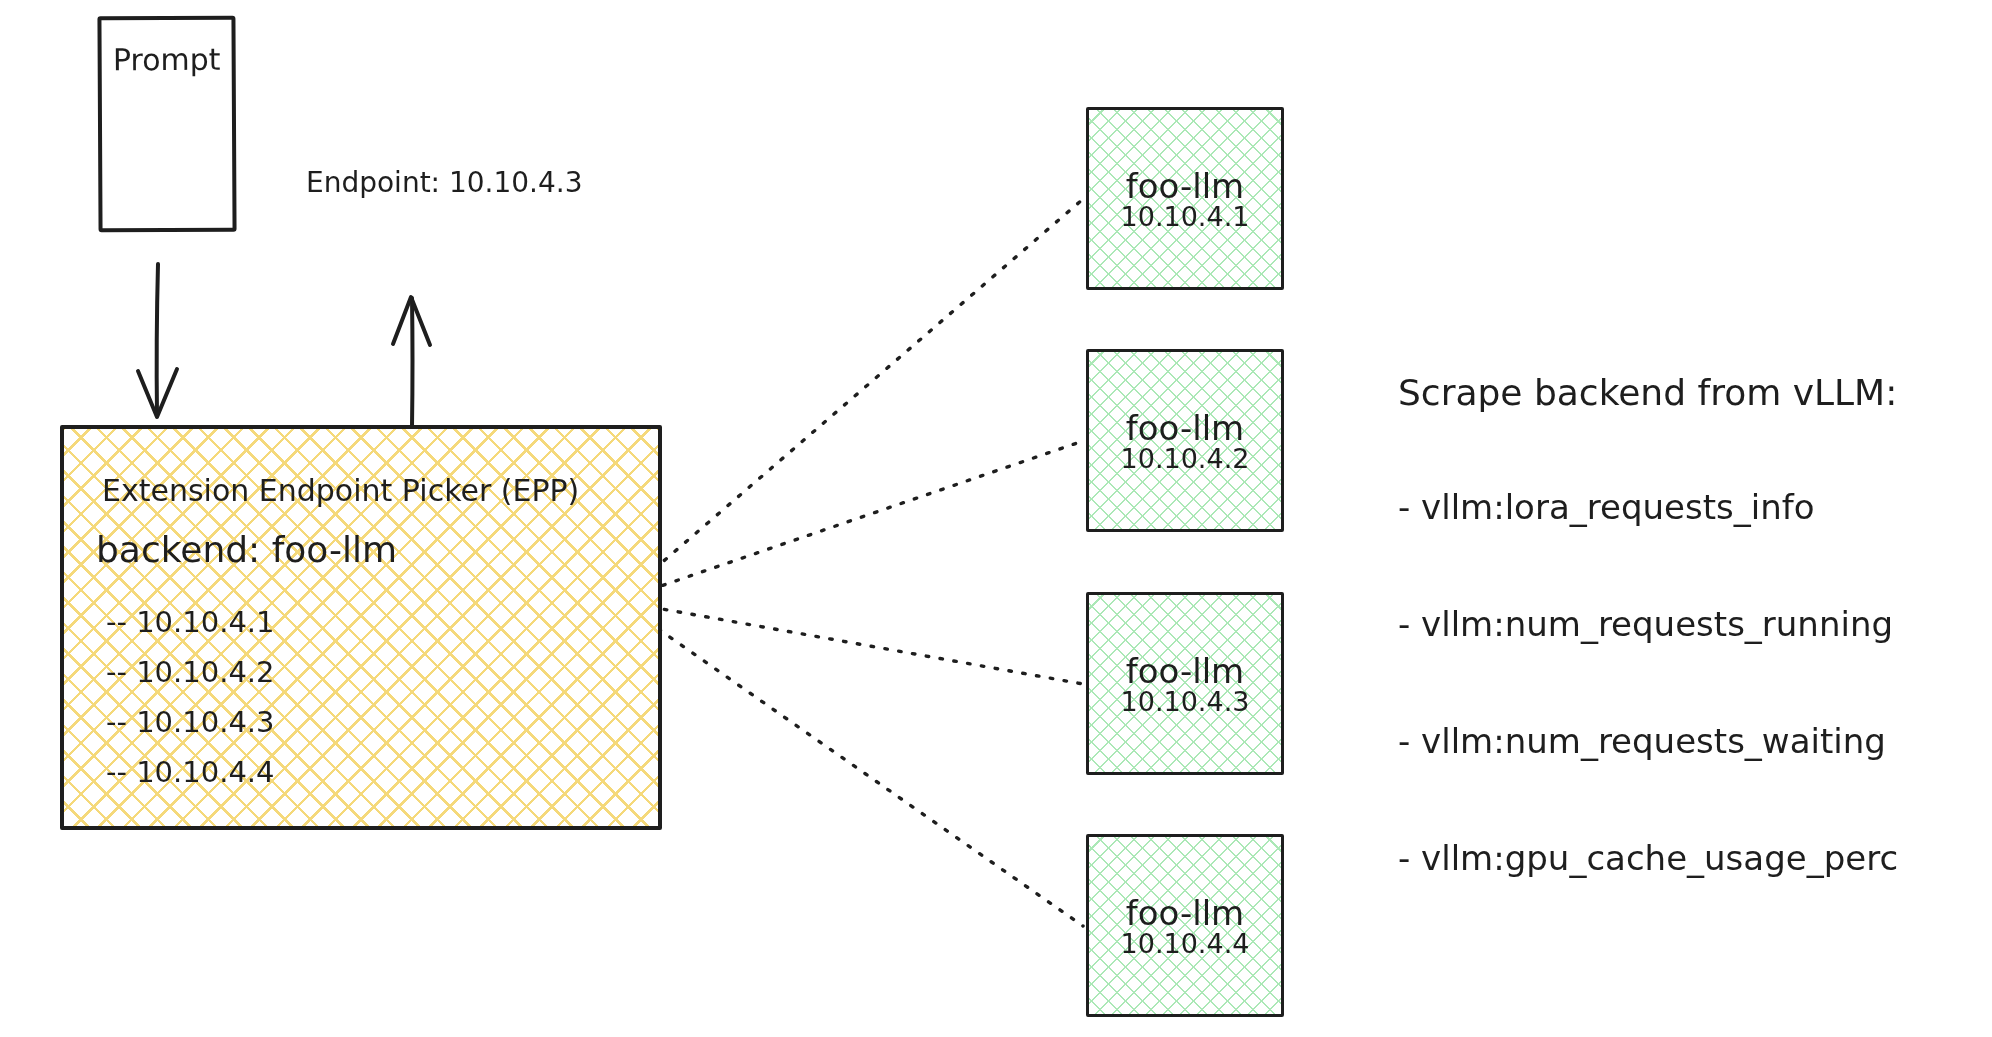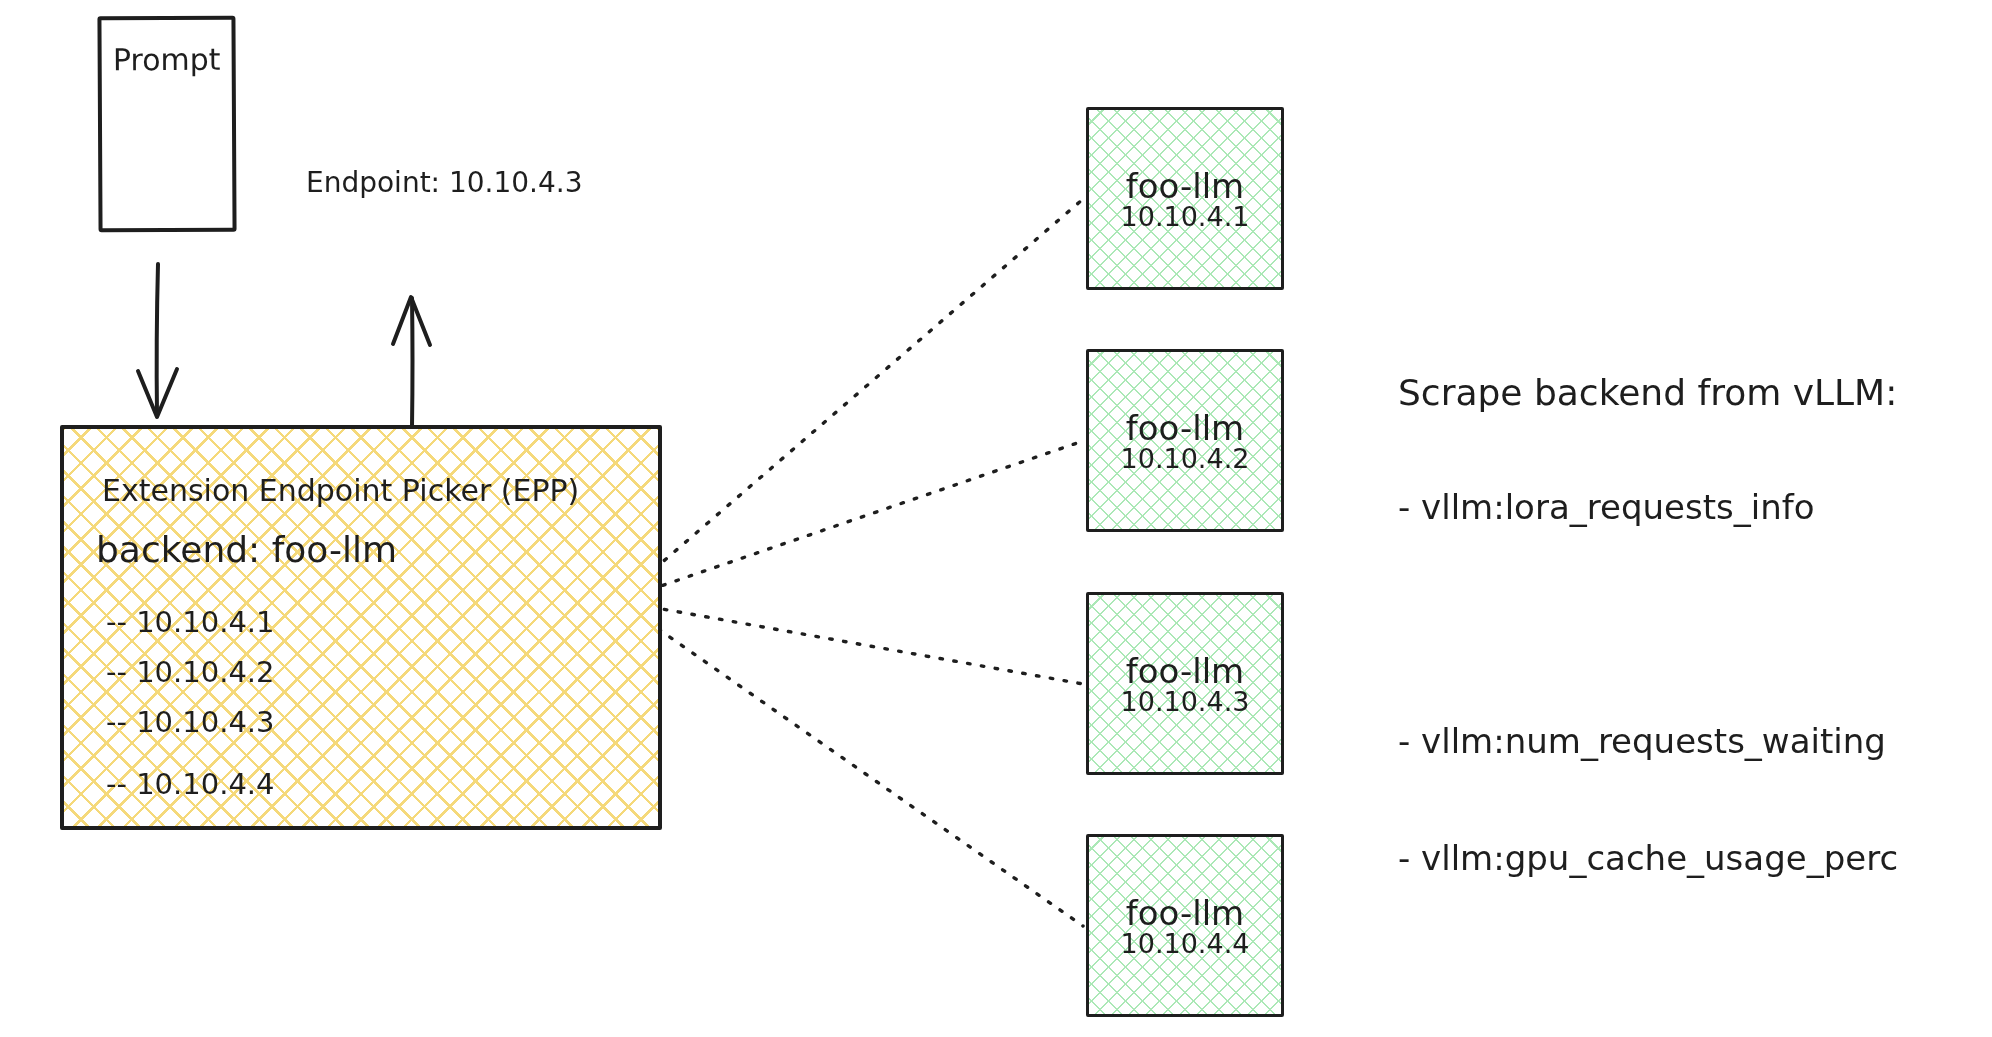--- a/index.html
+++ b/index.html
@@ -43,21 +43,21 @@
       repeating-linear-gradient(45deg,  transparent 0px, transparent 15.5px, #f5d97a 15.5px, #f5d97a 18px),
       repeating-linear-gradient(-45deg, transparent 0px, transparent 15.5px, #f5d97a 15.5px, #f5d97a 18px);
     margin-left: 40px;
   }
   .epp-title   { left: 38px;  top: 44px;  font-size: 30px; white-space: nowrap; }
   .epp-backend { left: 32px;  top: 100px; font-size: 36px; white-space: nowrap; }
   .epp-ip      { left: 42px;  font-size: 29px; white-space: nowrap; }
   .epp-ip.i0 { top: 176px; text-align: center; }
   .epp-ip.i1 { top: 226px; }
   .epp-ip.i2 { top: 276px; }
-  .epp-ip.i3 { top: 338px; }
+  .epp-ip.i3 { top: 326px; }
 
   .node-box {
     left: 1086px;
     width: 198px; height: 183px;
     border: 3.5px solid #1e1e1e;
     border-radius: 2px;
     box-sizing: border-box;
     background-color: #ffffff;
     background-image:
       repeating-linear-gradient(45deg,  transparent 0px, transparent 10.3px, #abe8b6 10.3px, #abe8b6 12px),
@@ -164,16 +164,17 @@
     <span class="node-name">foo-llm</span>
     <span class="node-ip">10.10.4.3</span>
   </div>
   <div class="abs node-box n3">
     <span class="node-name">foo-llm</span>
     <span class="node-ip">10.10.4.4</span>
   </div>
 
   <div class="abs metrics-title">Scrape backend from vLLM:</div>
   <div class="abs metric-item m0">- vllm:lora_requests_info</div>
+  <div class="abs metric-item m1">- vllm:num_requests_running</div>
   <div class="abs metric-item m2">- vllm:num_requests_waiting</div>
   <div class="abs metric-item m3">- vllm:gpu_cache_usage_perc</div>
 
 </div>
 
 </body></html>

